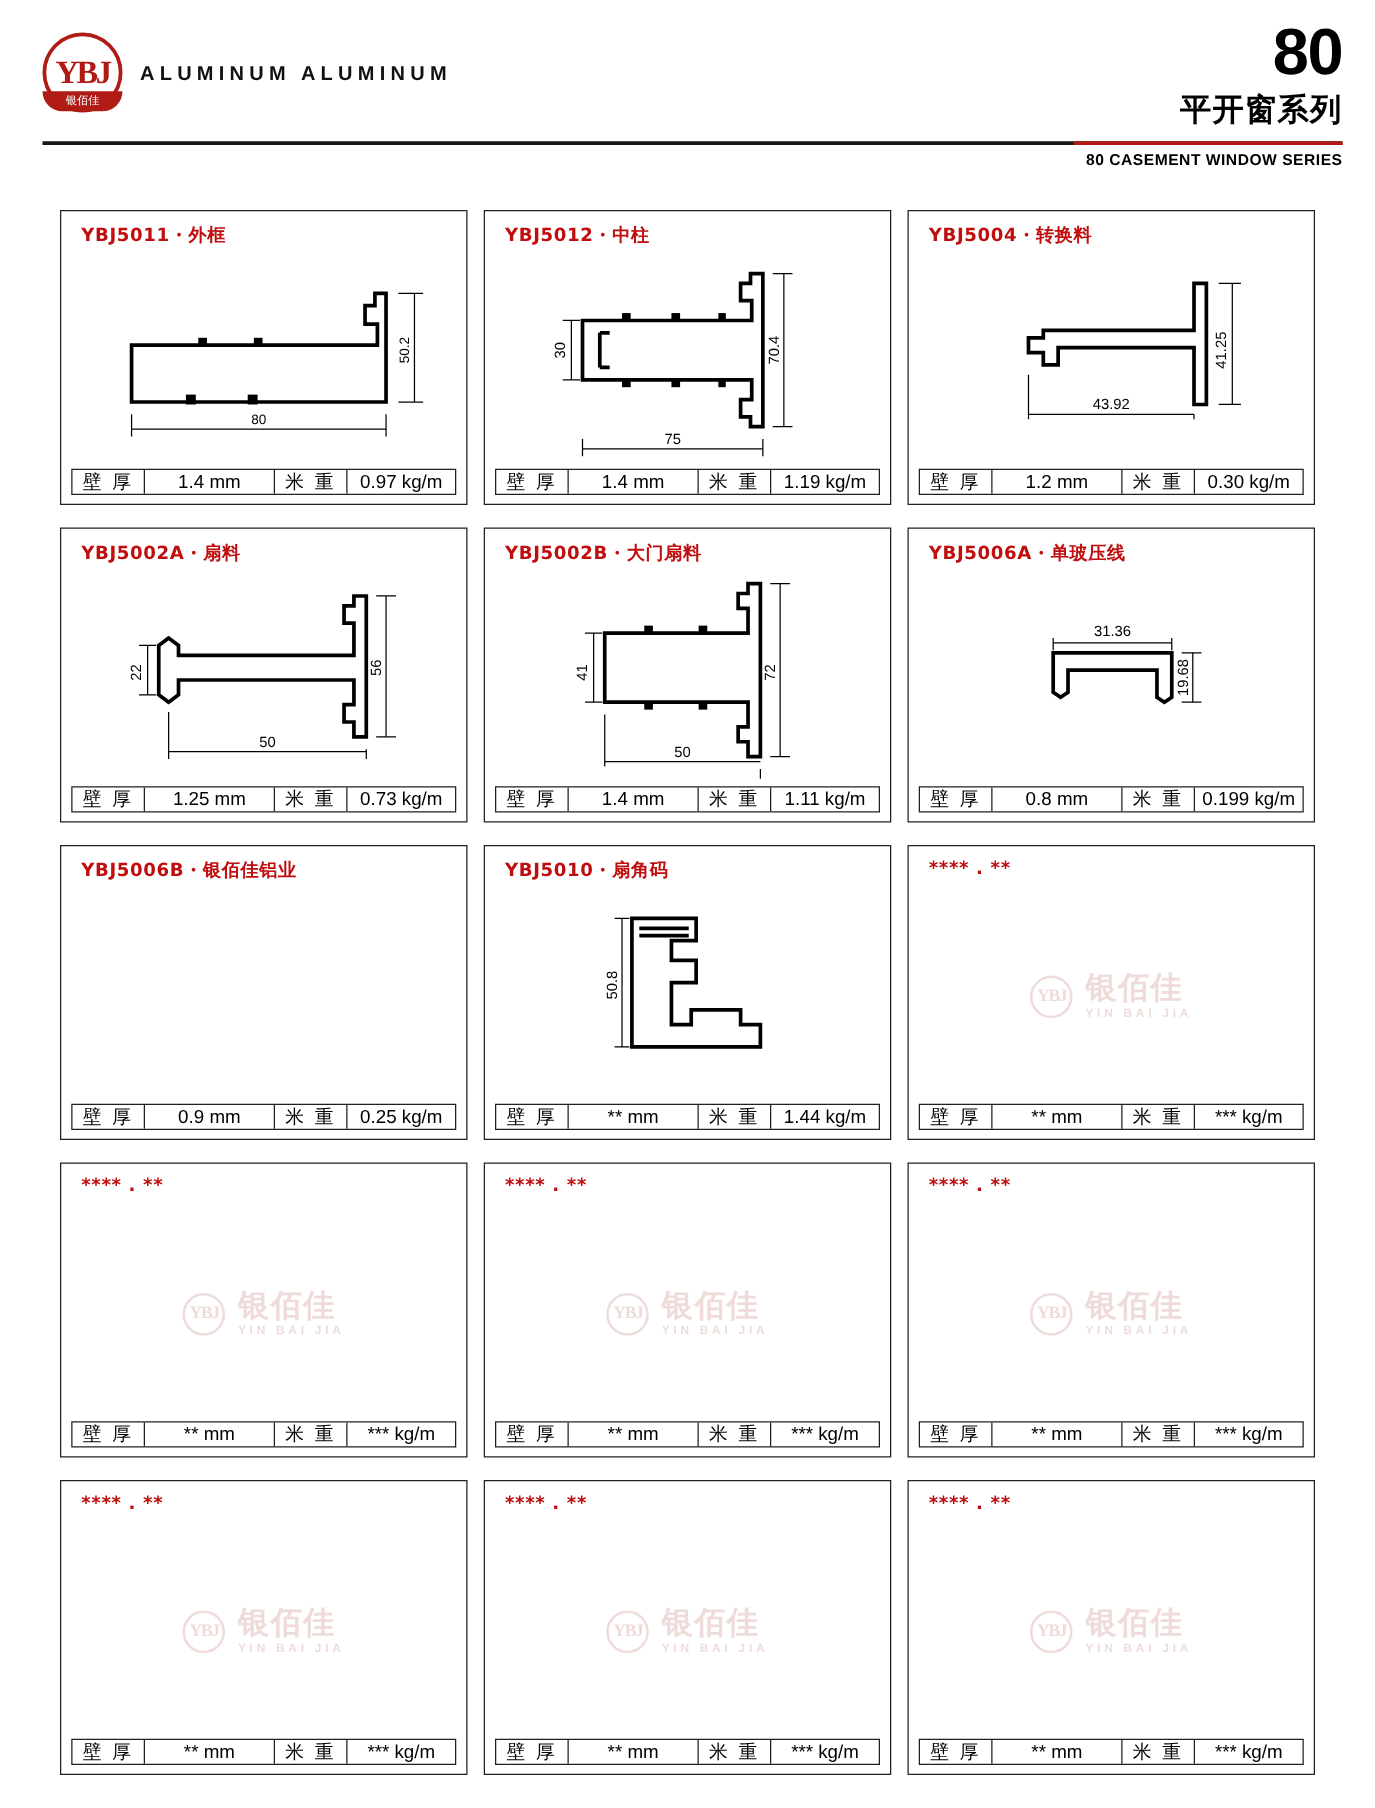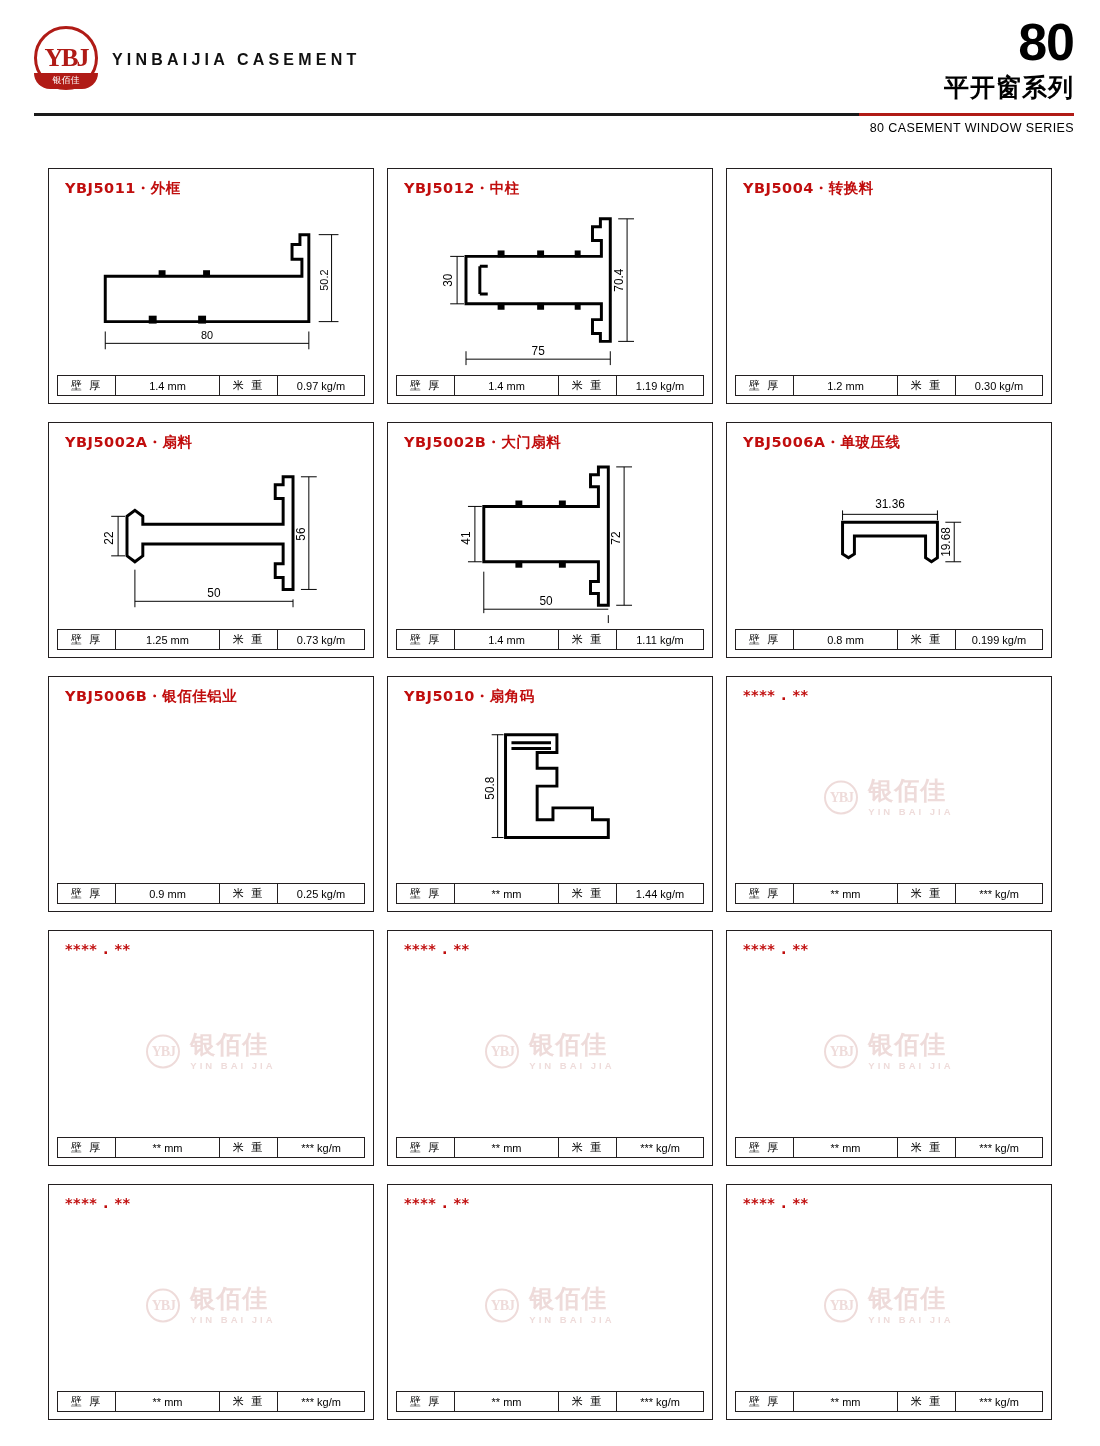--- a/index.html
+++ b/index.html
@@ -90,21 +90,21 @@
   }
   .rule-wrap .accent {
     position:absolute; right:0; top:0;
     width:215px; height:3px;
     background:#b01b16;
   }
   .series-en {
     position:absolute;
     right:26px; top:121px;
     font-size:12.5px;
-    font-weight:normal;
+    font-weight:bold;
     letter-spacing:0.4px;
   }
 
   
   .grid {
     position:absolute;
     left:48px; top:168px;
     width:1004px;
     display:grid;
     grid-template-columns:repeat(3, 326px);
@@ -163,21 +163,21 @@
     letter-spacing:3px;margin-top:3px;
   }
 
   
   .spec {
     position:absolute;
     left:8px; right:8px; bottom:7px;
     height:21px;
     display:flex;
     border:1px solid #231f20;
-    font-size:11px;
+    font-size:15px;
   }
   .spec > div {
     display:flex; align-items:center; justify-content:center;
     border-right:1px solid #231f20;
     height:100%;
   }
   .spec > div:last-child { border-right:none; }
   .spec .lbl { width:58px; font-family:"DejaVu Sans", sans-serif; letter-spacing:2px; }
   .spec .val { width:104px; }
   .spec .lbl2 { width:58px; font-family:"DejaVu Sans", sans-serif; letter-spacing:2px;text-align:right; }
@@ -188,21 +188,21 @@
 </head>
 <body>
 
 <div class="header">
   <div class="brand">
     <div class="logo-mark">
       <div class="yb">YBJ</div>
       <div class="sub">银佰佳</div>
     </div>
     <div class="brand-text">
-      <div class="en">YINBAIJIA CASEMENT</div>
+      <div class="en">ALUMINUM ALUMINUM</div>
     </div>
   </div>
 
   <div class="series-block">
     <div class="series-num">80</div>
     <div class="series-cn">平开窗系列</div>
   </div>
 
   <div class="rule-wrap">
     <div class="accent"></div>
@@ -280,20 +280,37 @@
     <div class="spec">
       <div class="lbl">壁 厚</div>
       <div class="val">1.4 mm</div>
       <div class="lbl2">米 重</div>
       <div class="val2">1.19 kg/m</div>
     </div>
   </div>
 
   <div class="card">
     <div class="card-title">YBJ5004・转换料</div>
+    <div class="card-body">
+      <svg viewBox="0 0 326 170" preserveAspectRatio="xMidYMid meet">
+        <g fill="none" stroke="#000" stroke-width="3">
+          <path d="M96 78 L96 66 L108 66 L108 60 L230 60 L230 22 L240 22 L240 120 L230 120 L230 74 L120 74 L120 88 L108 88 L108 78 Z"></path>
+        </g>
+        <g stroke="#000" stroke-width="1" fill="none">
+          <line x1="250" y1="22" x2="268" y2="22"></line>
+          <line x1="250" y1="120" x2="268" y2="120"></line>
+          <line x1="261" y1="22" x2="261" y2="120"></line>
+          <line x1="96" y1="96" x2="96" y2="132"></line>
+          <line x1="230" y1="128" x2="230" y2="132"></line>
+          <line x1="96" y1="128" x2="230" y2="128"></line>
+        </g>
+        <text x="256" y="76" font-size="12" transform="rotate(-90 256 76)" text-anchor="middle" fill="#000" font-family="Liberation Sans">41.25</text>
+        <text x="163" y="124" font-size="12" text-anchor="middle" fill="#000" font-family="Liberation Sans">43.92</text>
+      </svg>
+    </div>
     <div class="spec">
       <div class="lbl">壁 厚</div>
       <div class="val">1.2 mm</div>
       <div class="lbl2">米 重</div>
       <div class="val2">0.30 kg/m</div>
     </div>
   </div>
 
   <div class="card">
     <div class="card-title">YBJ5002A・扇料</div>

